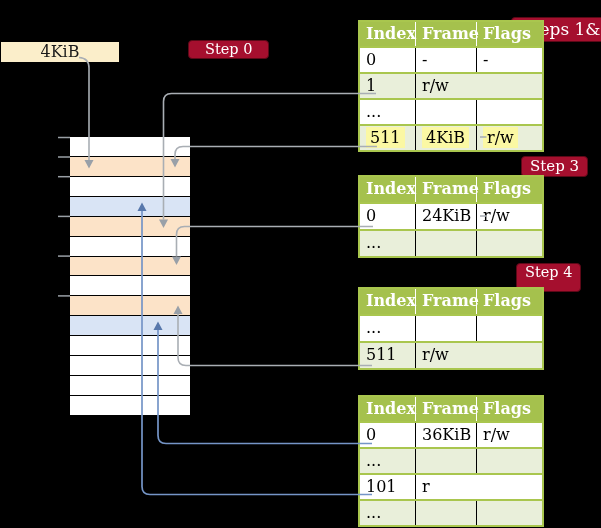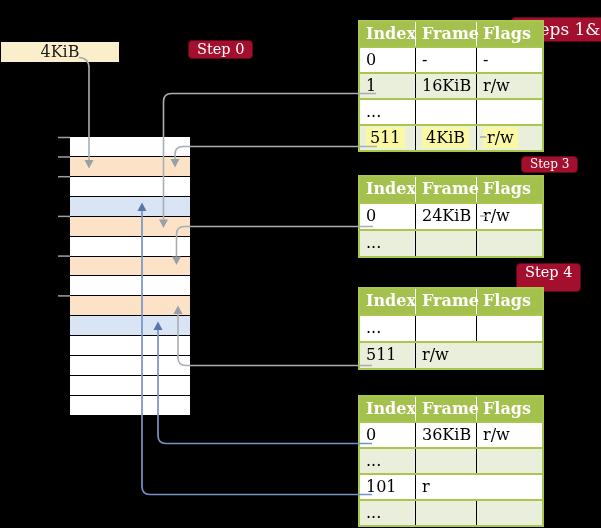--- a/index.html
+++ b/index.html
@@ -8,22 +8,22 @@
 
   
   .pagebox{position:absolute;left:1px;top:42px;width:118px;height:20px;
            background:var(--box_cream);color:#1a1a1a;font-size:16px;line-height:20px;
            text-align:center;z-index:2;}
 
   
   .badge{position:absolute;background:var(--badge_red);color:#fff;white-space:nowrap;
          border:1.5px solid var(--badge_border);border-radius:4px;z-index:2;}
   .b-steps12{left:511px;top:17px;font-size:17px;padding:1px 9px 2px;}
-  .b-step0 {left:188px;top:40px;font-size:14.5px;padding:0 8px 1px;}
-  .b-step3 {left:521px;top:156px;font-size:12px;padding:0 8px 1px;}
+  .b-step0 {left:188px;top:40px;font-size:14.5px;padding:0 16px 1px;}
+  .b-step3 {left:521px;top:156px;font-size:15px;padding:0 8px 1px;}
   .b-step4 {left:516px;top:263px;font-size:14.5px;padding:0 8px 11px;}
 
   
   .stack{position:absolute;left:70px;top:137px;width:120px;height:278px;
          display:flex;flex-direction:column;z-index:1;}
   .mrow{flex:1;}
   .mrow + .mrow{border-top:1.6px solid #000;}
   .m-white{background:#ffffff;}
   .m-orange{background:var(--stack_orange);}
   .m-blue{background:var(--stack_blue);}
@@ -90,21 +90,20 @@
         <div class="hcell c1">Frame</div>
         <div class="hcell c2">Flags</div>
       </div>
       <div class="brow">
         <div class="bcell c0"><span>0</span></div>
         <div class="bcell c1"><span>-</span></div>
         <div class="bcell c2"><span>-</span></div>
       </div>
       <div class="brow shaded">
         <div class="bcell c0"><span>1</span></div>
-        <div class="bcell c1"><span>16KiB</span></div>
         <div class="bcell c2"><span>r/w</span></div>
       </div>
       <div class="brow">
         <div class="bcell c0"><span>...</span></div>
         <div class="bcell c1"></div>
         <div class="bcell c2"></div>
       </div>
       <div class="brow shaded">
         <div class="bcell c0"><span class="hl">511</span></div>
         <div class="bcell c1"><span class="hl">4KiB</span></div>

